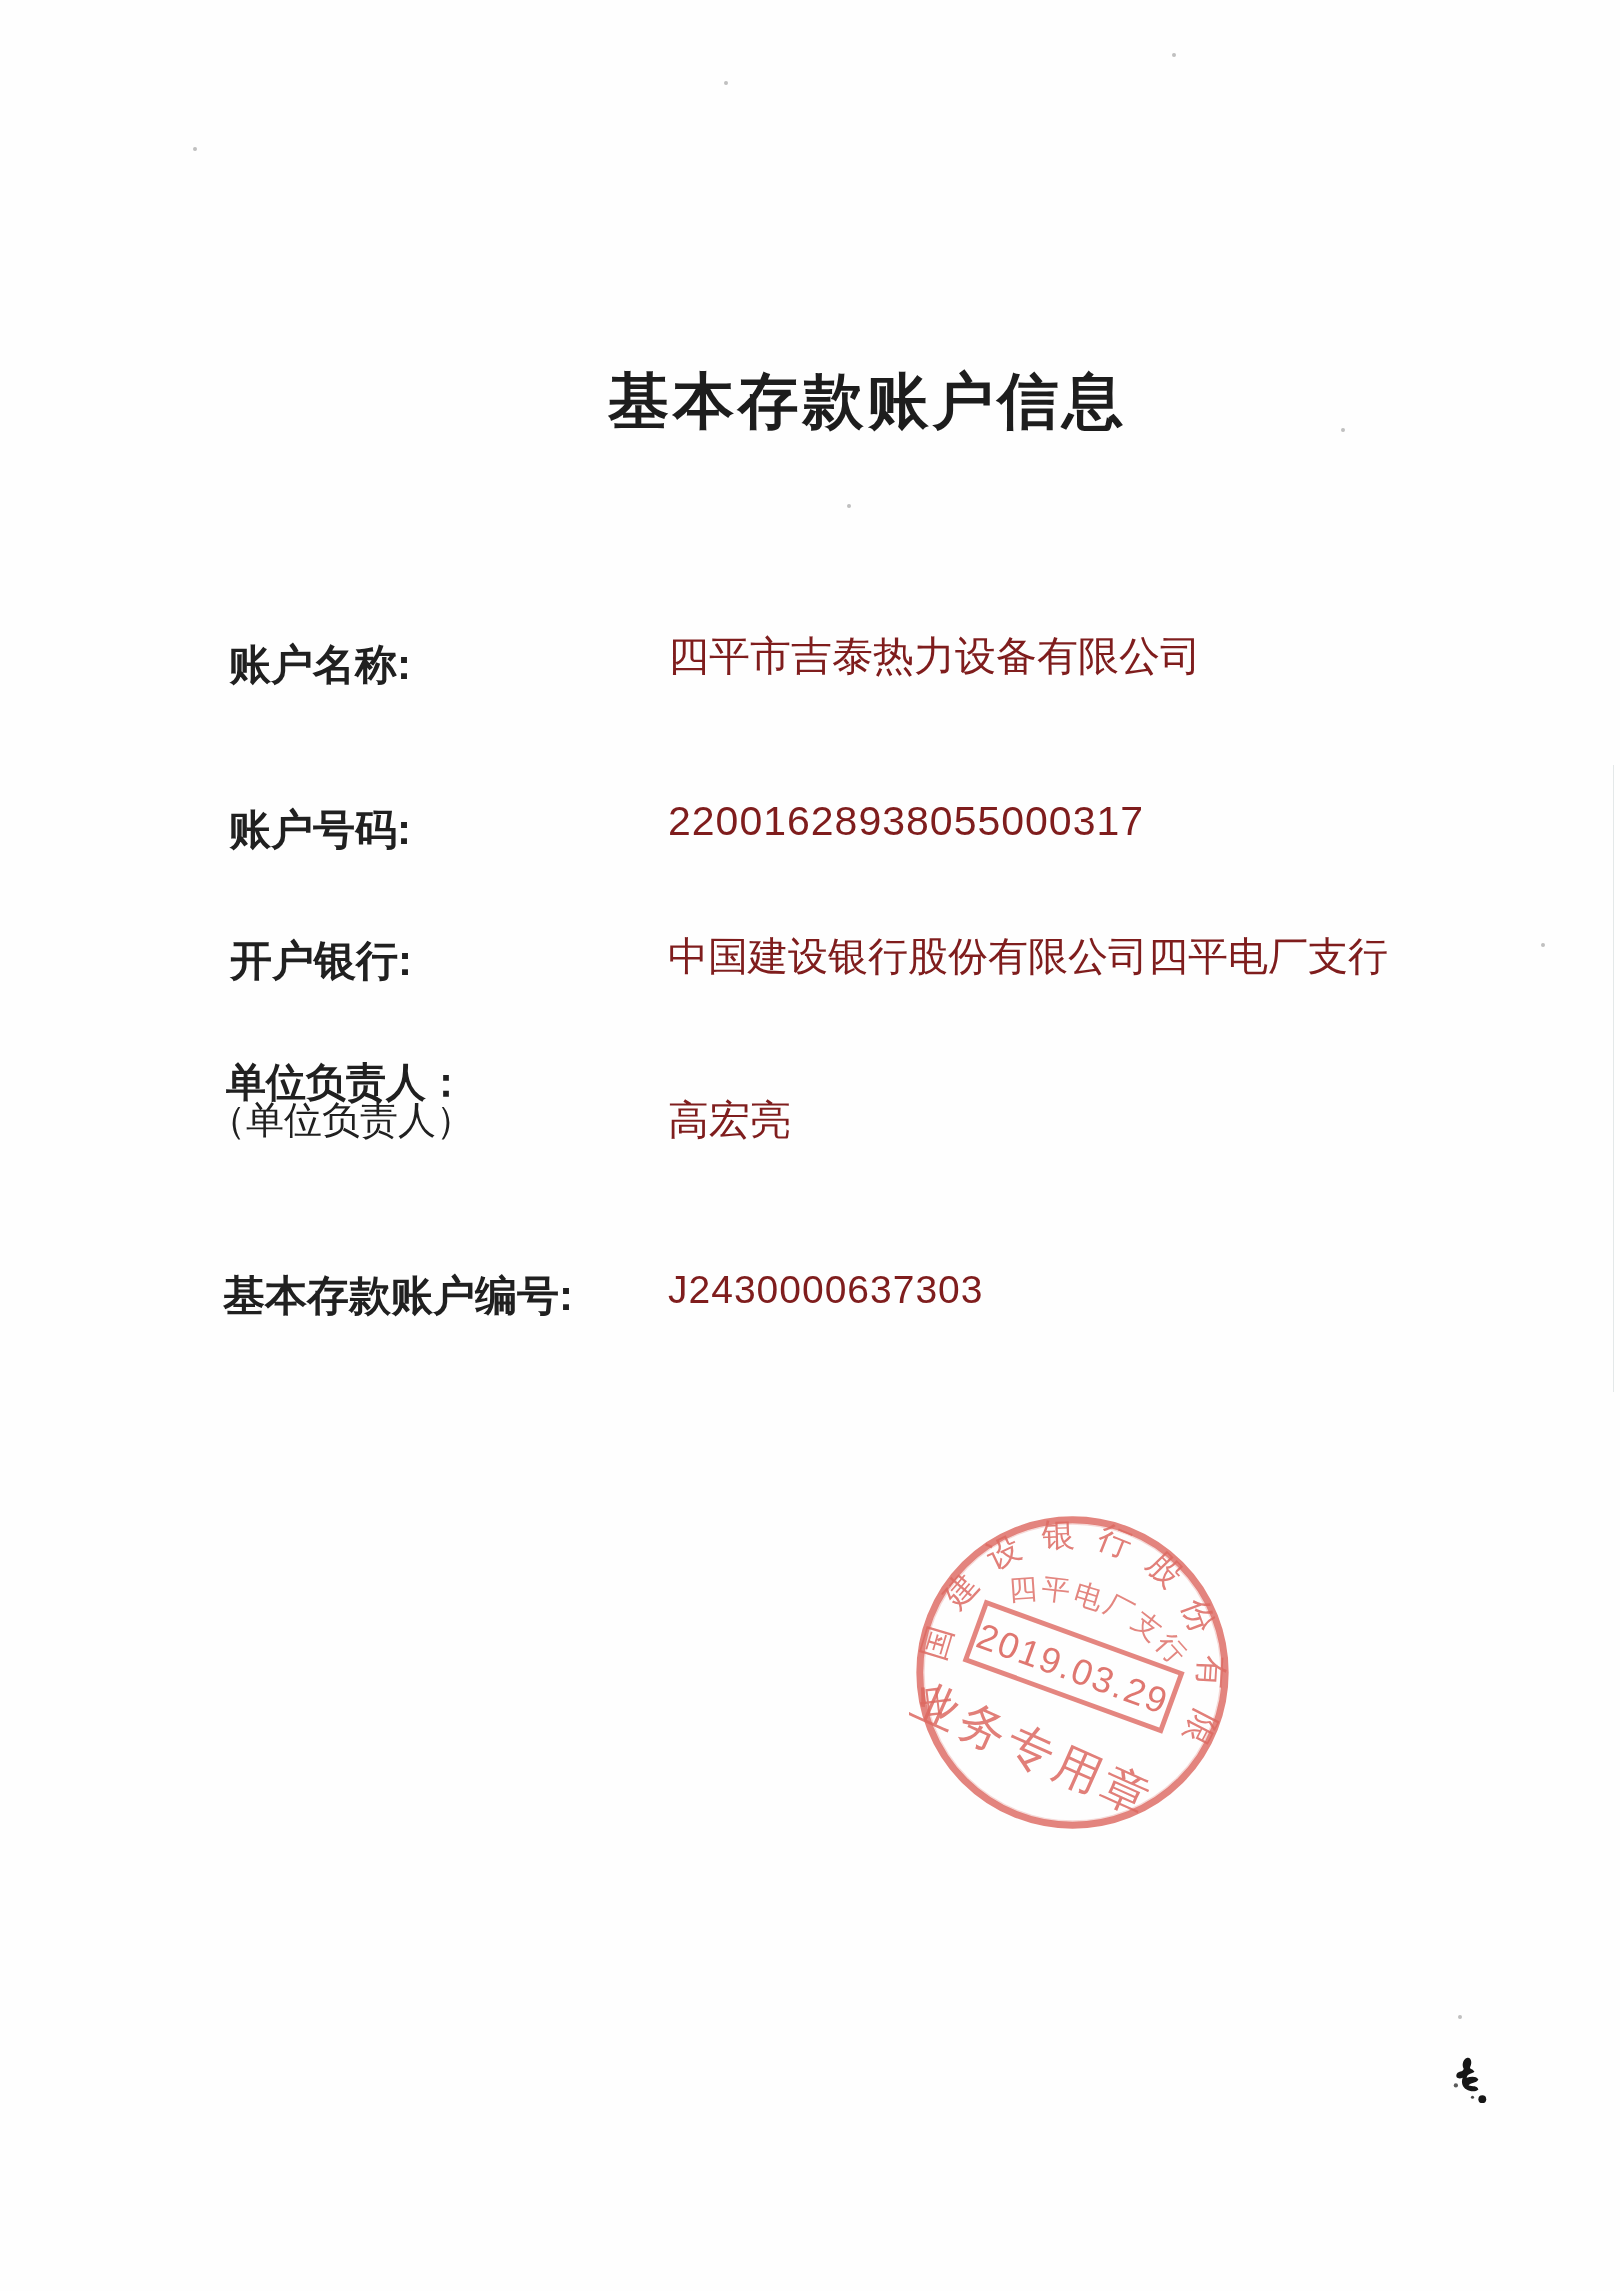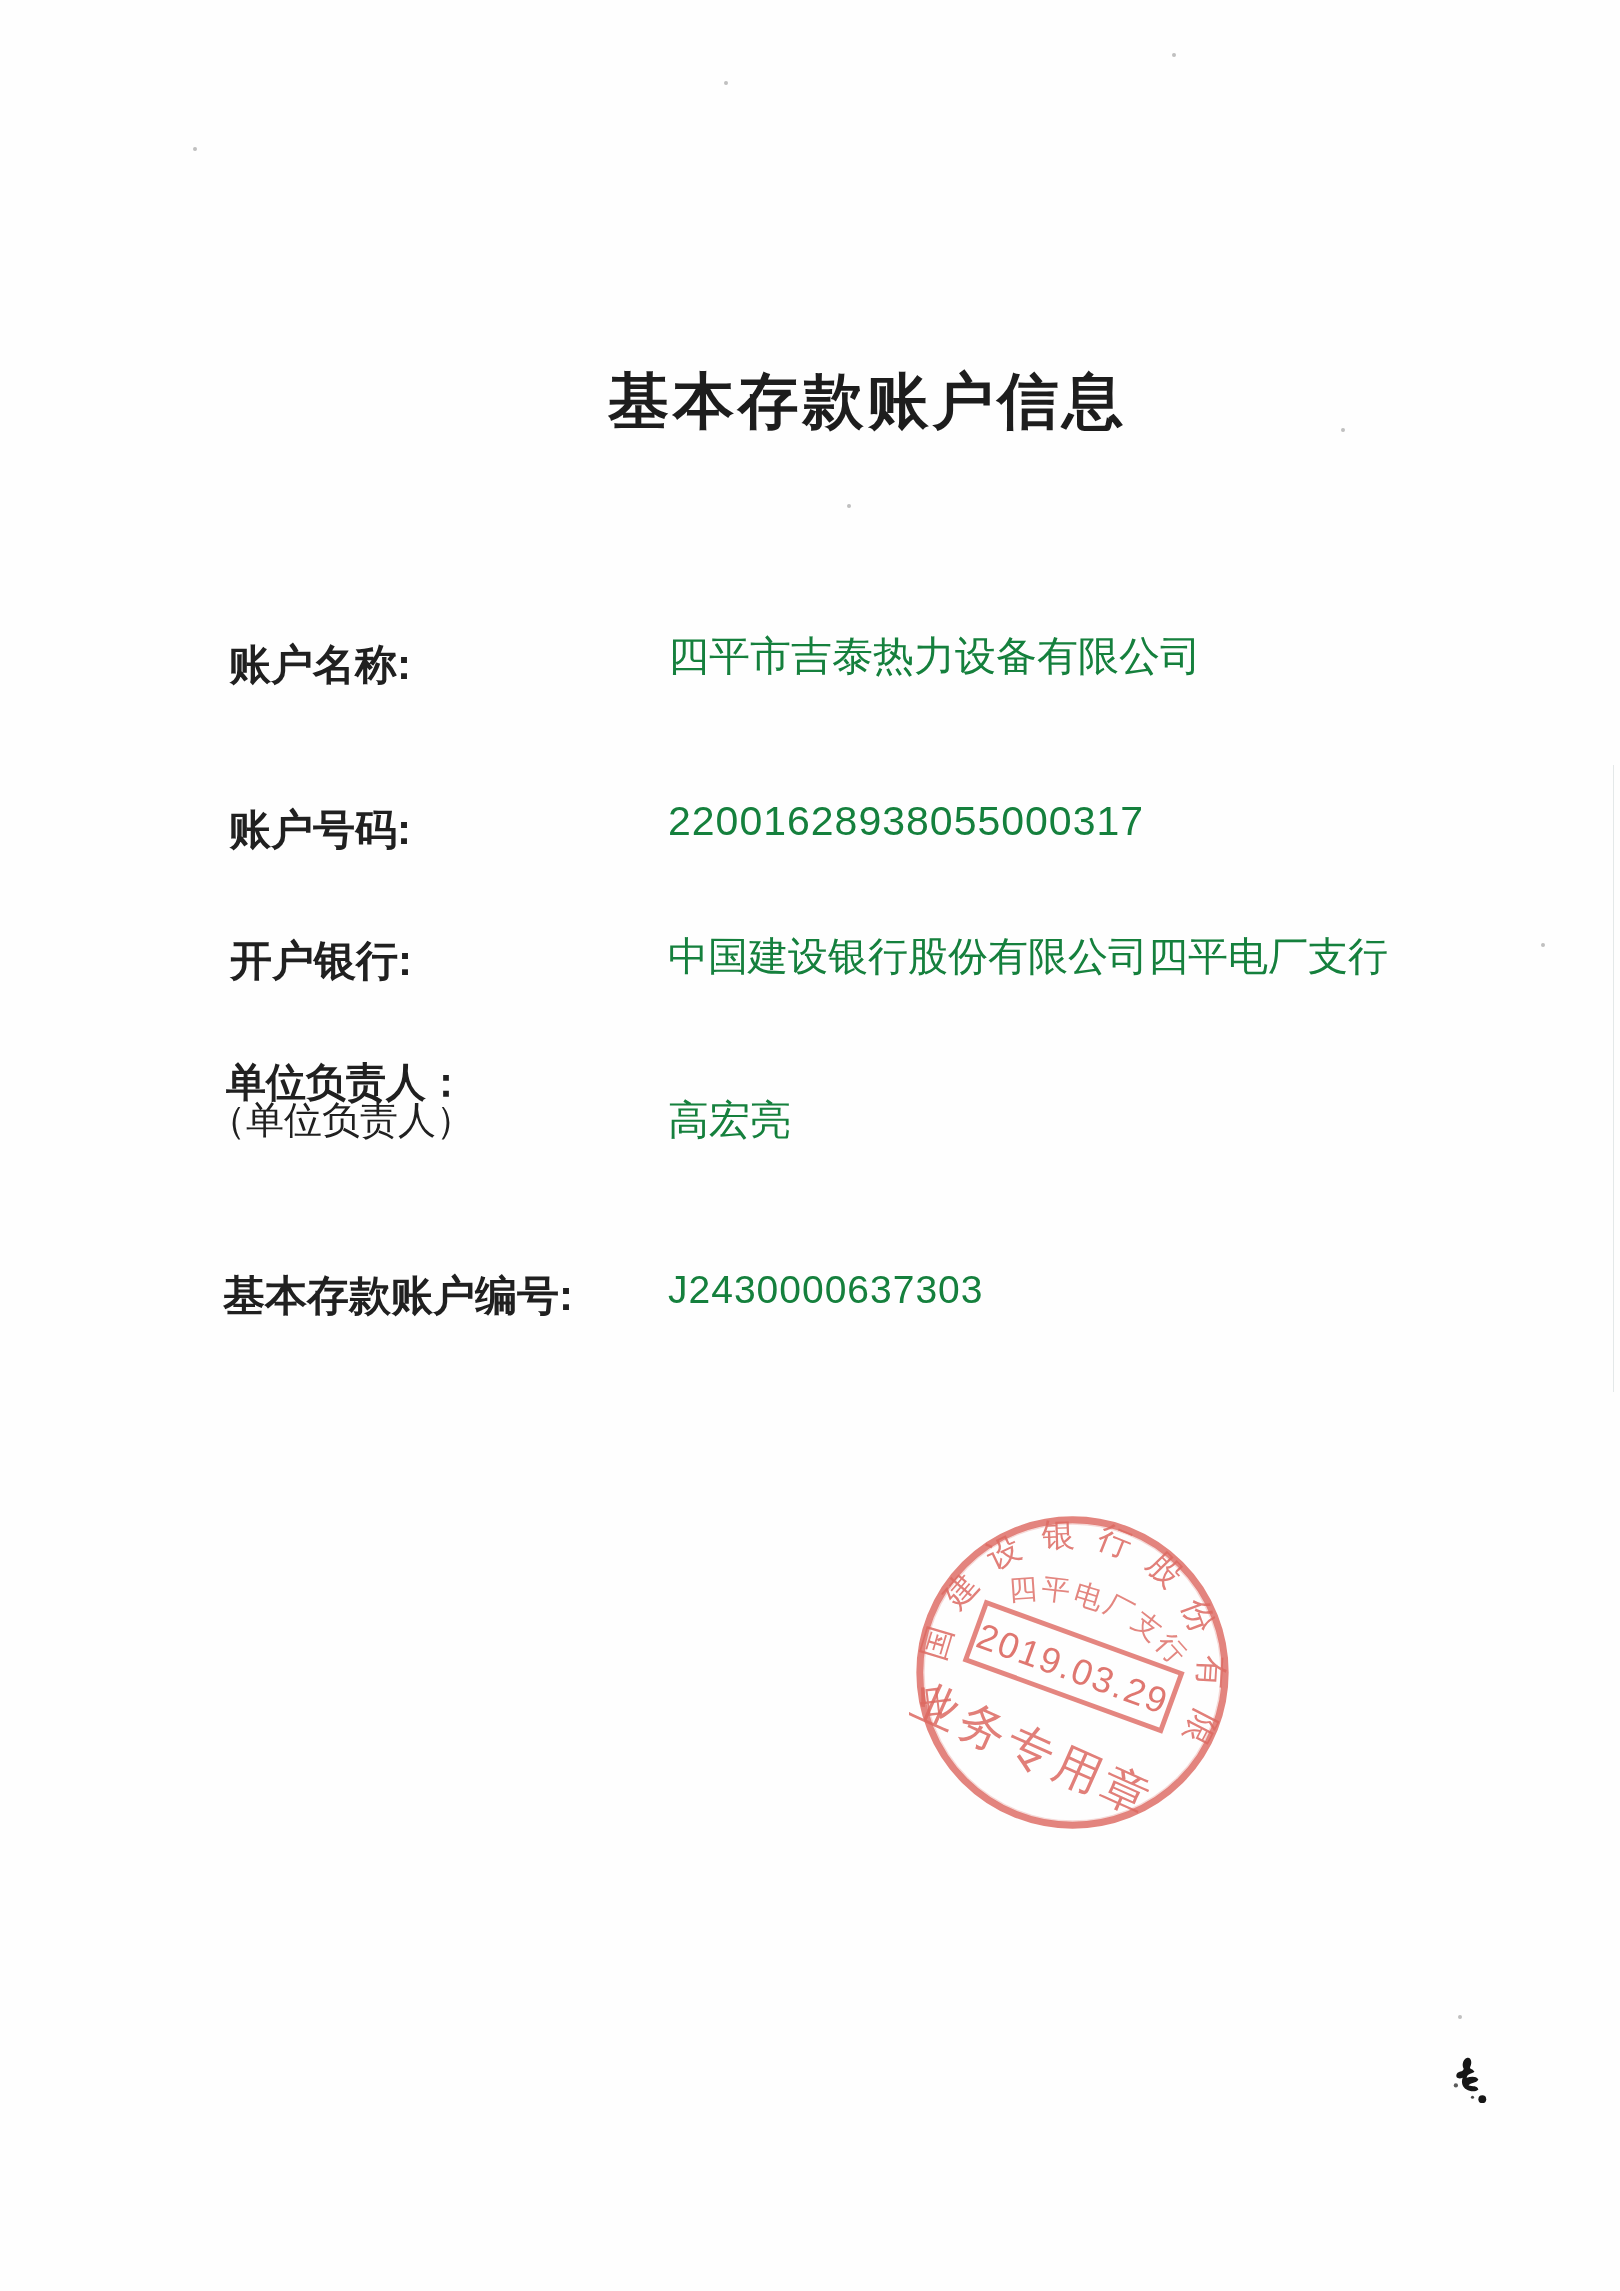--- a/index.html
+++ b/index.html
@@ -27,21 +27,21 @@
     font-weight:bold;
     font-size:42px;
     color:#202020;
     white-space:nowrap;
     text-align:right;
   }
   .field-value{
     position:absolute;
     left:668px;
     font-size:41px;
-    color:#15803d;
+    color:#7f1d1d;
     white-space:nowrap;
   }
   .num{letter-spacing:1px;text-align:right;}
   .date-row{
     position:absolute;
     left:936px;top:1737px;
     display:flex;
     gap:43px;
     font-size:41px;
     color:#1f1f1f;

